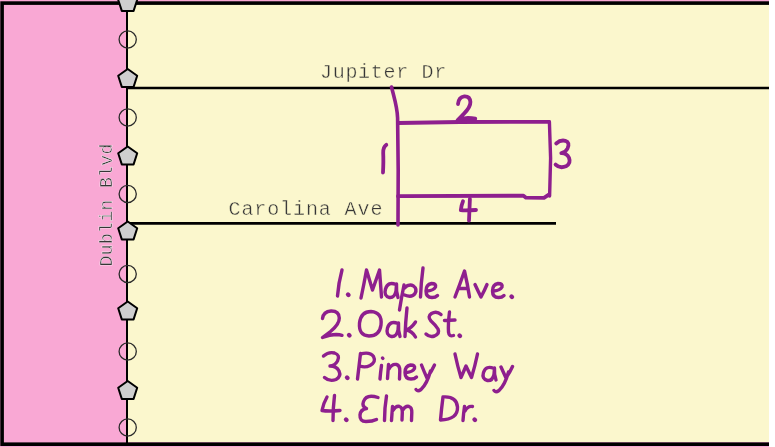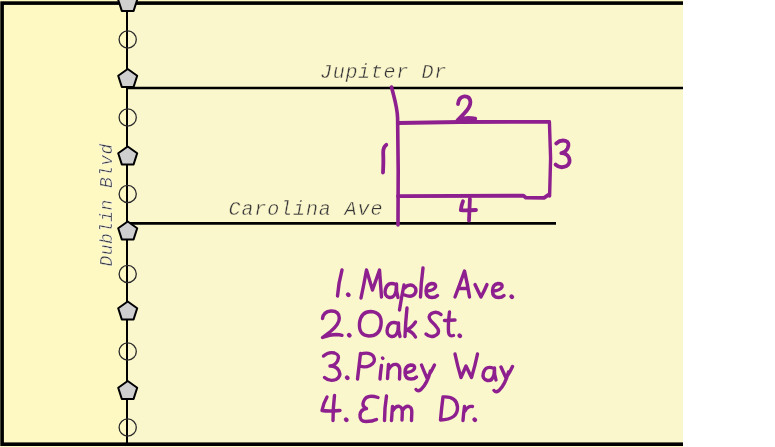--- a/index.html
+++ b/index.html
@@ -1,16 +1,16 @@
 <!DOCTYPE html>
 <html><head>
 <meta charset="utf-8">
 <style>
   html,body{margin:0;padding:0;background:#ffffff;}
-  #canvas{position:relative;width:683px;height:447px;background:#fef9c3;overflow:hidden;font-style:italic;}
+  #canvas{position:relative;width:769px;height:447px;background:#f9a8d4;overflow:hidden;}
   svg{position:absolute;left:0;top:0;}
   .street{font-family:"Liberation Mono",monospace;fill:#363636;}
 </style>
 </head>
 <body>
 
 <div id="canvas">
 <svg width="775" height="447" viewBox="0 0 775 447">
 
   <rect x="128" y="3" width="645" height="439" fill="#fbf7cd"></rect>

